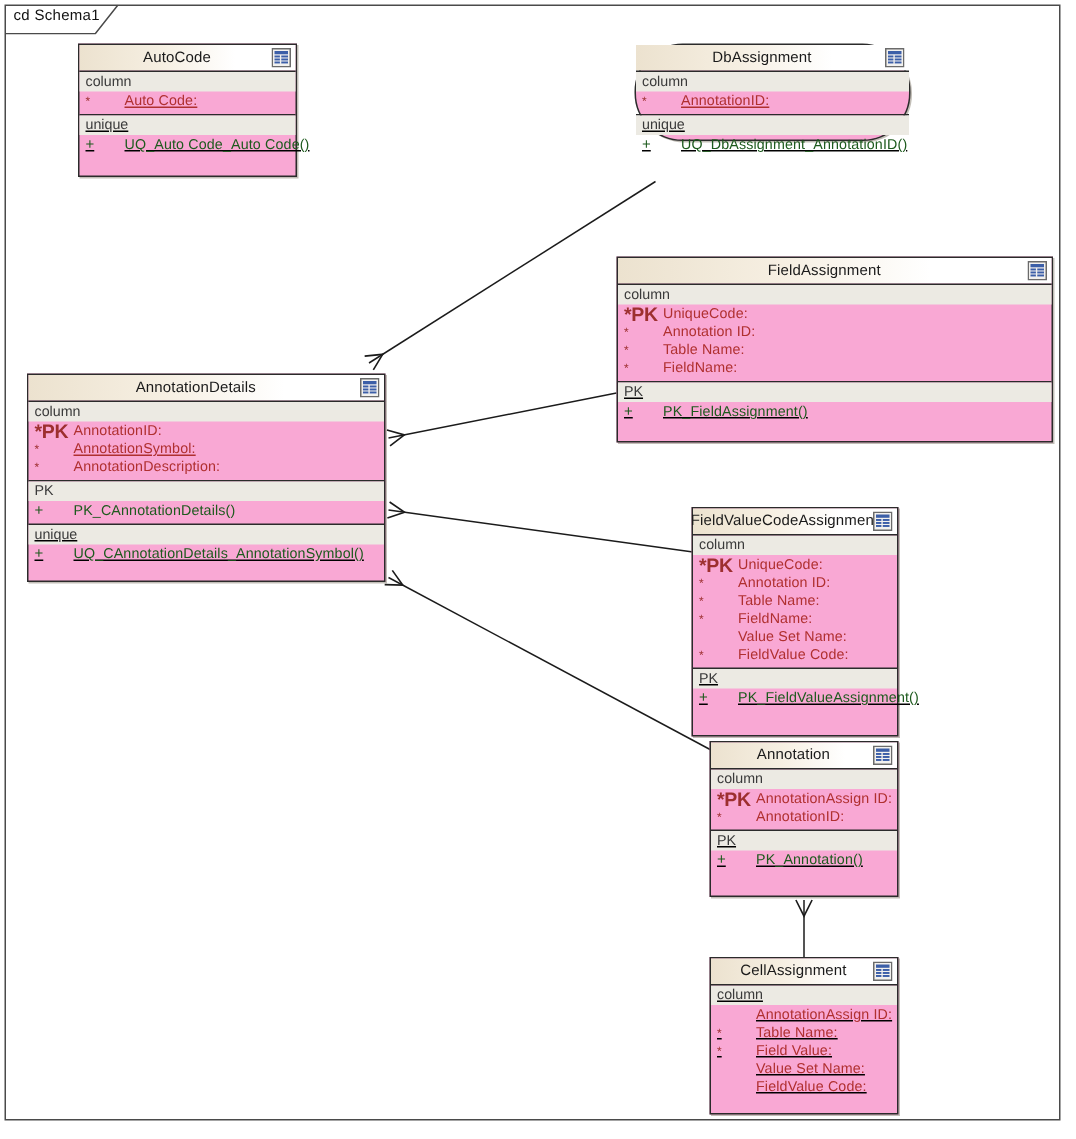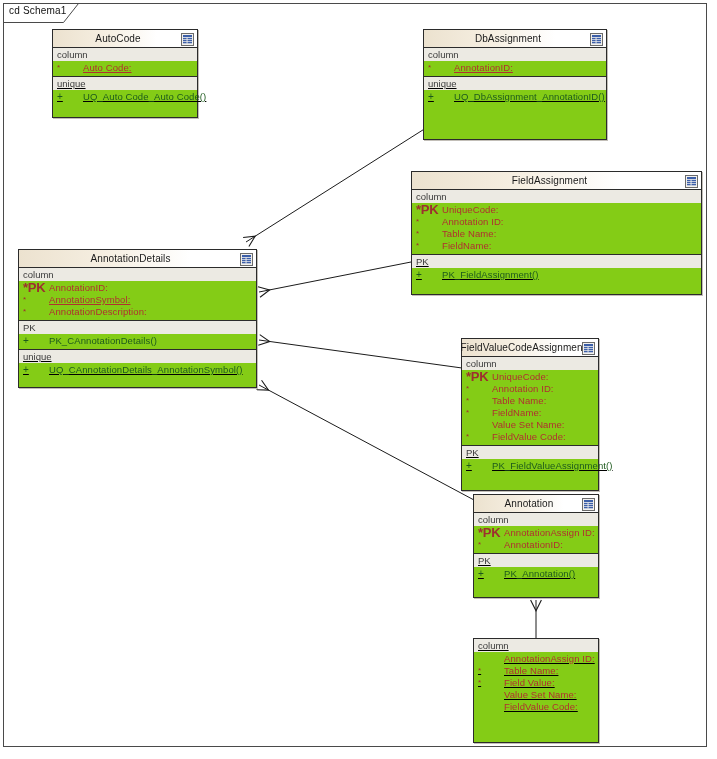--- a/index.html
+++ b/index.html
@@ -15,21 +15,21 @@
              box-sizing:border-box;border-right:0;border-bottom:0;}
   #frame-tab svg{display:block;}
   #frame-label{position:absolute;left:9px;top:5px;font-size:10px;color:#111;
                letter-spacing:.2px;white-space:nowrap;text-align:center;}
 
   
   #links{position:absolute;left:0;top:0;width:717px;height:759px;}
 
   
   .cls{position:absolute;box-sizing:border-box;border:1px solid #2b2b2b;
-       background:#84cc16;box-shadow:1px 1px 0 rgba(120,110,95,.45);}
+       background:#f9a8d4;box-shadow:1px 1px 0 rgba(120,110,95,.45);}
   .cls-hdr{position:relative;height:18px;box-sizing:border-box;
            border-bottom:1px solid #2b2b2b;
            background:linear-gradient(to right,#ece2cf 0%,#f6efe2 38%,#ffffff 72%,#ffffff 100%);
            display:flex;align-items:center;justify-content:center;}
   .cls-name{font-size:10px;color:#1a1a1a;letter-spacing:.1px;white-space:nowrap;
             padding-right:14px;}
   .cls-icon{position:absolute;right:3px;top:2px;width:13px;height:13px;}
 
   .comp{border-bottom:1px solid #2b2b2b;padding:0;}
   .comp:last-child{border-bottom:0;text-decoration:underline;}
@@ -115,21 +115,21 @@
         <div class="rows">
           <div class="row">
             <span class="mk plus" style="flex: 0 0 12px; width: 12px;">+</span>
             <span class="ind" style="flex: 0 0 14px; width: 14px;"></span>
             <span class="op">UQ_Auto Code_Auto Code()</span>
           </div>
         </div>
       </div>
     </div>
 
-  <div class="cls" id="box-dbassignment" style="left:423px;top:29px;width:184px;height:111px;">
+  <div class="cls" id="box-dbassignment" style="left:423px;top:29px;width:184px;height:65px;border-radius:32px;">
       <div class="cls-hdr">
         <span class="cls-name">DbAssignment</span>
         <span class="cls-icon"><svg viewBox="0 0 13 13" width="13" height="13">
             <rect x="0.5" y="0.5" width="12" height="12" fill="#f2f1ee" stroke="#6b6b6b"></rect>
             <rect x="2" y="2" width="9" height="2.2" fill="#3c5fa8"></rect>
             <rect x="2" y="5" width="9" height="1.3" fill="#3c5fa8"></rect>
             <rect x="2" y="7" width="9" height="1.3" fill="#3c5fa8"></rect>
             <rect x="2" y="9" width="9" height="1.3" fill="#3c5fa8"></rect>
             <rect x="5.6" y="4.6" width="0.9" height="6" fill="#f2f1ee"></rect>
           </svg></span>
@@ -347,20 +347,31 @@
           <div class="row">
             <span class="mk plus" style="flex: 0 0 12px; width: 12px;">+</span>
             <span class="ind" style="flex: 0 0 14px; width: 14px;"></span>
             <span class="op">PK_Annotation()</span>
           </div>
         </div>
       </div>
     </div>
 
   <div class="cls" id="box-cellassignment" style="left:473px;top:638px;width:126px;height:105px;">
+      <div class="cls-hdr">
+        <span class="cls-name">CellAssignment</span>
+        <span class="cls-icon"><svg viewBox="0 0 13 13" width="13" height="13">
+            <rect x="0.5" y="0.5" width="12" height="12" fill="#f2f1ee" stroke="#6b6b6b"></rect>
+            <rect x="2" y="2" width="9" height="2.2" fill="#3c5fa8"></rect>
+            <rect x="2" y="5" width="9" height="1.3" fill="#3c5fa8"></rect>
+            <rect x="2" y="7" width="9" height="1.3" fill="#3c5fa8"></rect>
+            <rect x="2" y="9" width="9" height="1.3" fill="#3c5fa8"></rect>
+            <rect x="5.6" y="4.6" width="0.9" height="6" fill="#f2f1ee"></rect>
+          </svg></span>
+      </div>
       <div class="comp">
         <div class="comp-title">column</div>
         <div class="rows">
           <div class="row">
             <span class="mk" style="flex: 0 0 12px; width: 12px;"></span>
             <span class="ind" style="flex: 0 0 14px; width: 14px;"></span>
             <span class="attr">AnnotationAssign ID:</span>
           </div>
           <div class="row">
             <span class="mk" style="flex: 0 0 12px; width: 12px;">*</span>

